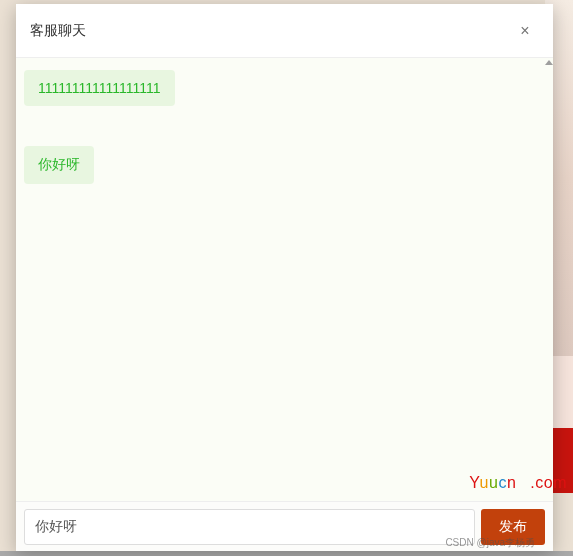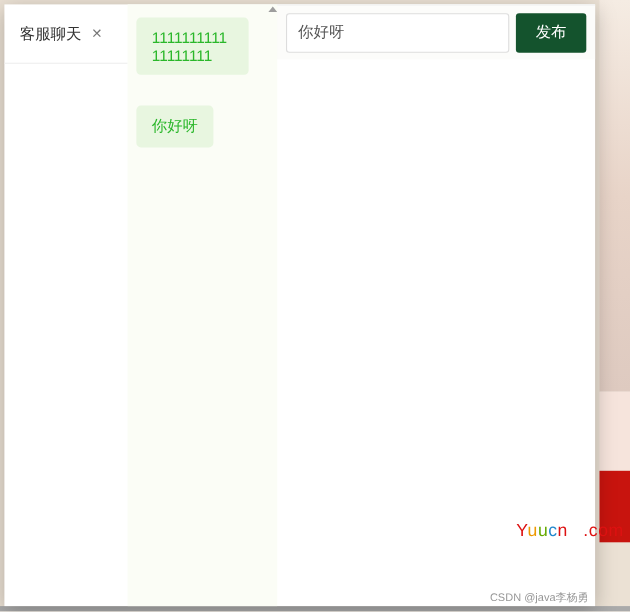--- a/index.html
+++ b/index.html
@@ -11,26 +11,26 @@
       overflow: hidden;
       position: relative;
     }
     .bg-strip-1 { position: absolute; right: 0; top: 0; width: 28px; height: 356px; background: linear-gradient(180deg, #f5ece3, #e8d4c8, #decac0); }
     .bg-strip-2 { position: absolute; right: 0; top: 356px; width: 28px; height: 72px; background: #f6e4dc; }
     .bg-strip-3 { position: absolute; right: 0; top: 428px; width: 28px; height: 65px; background: #c8140e; }
     .bg-bottom { position: absolute; left: 0; right: 0; bottom: 0; height: 5px; background: #aaa; }
 
     .modal {
       position: absolute;
-      left: 4px; top: 4px;
+      left: 16px; top: 4px;
       width: 537px; height: 547px;
       background: #fff;
       box-shadow: 0 4px 18px rgba(0,0,0,0.25);
       display: flex;
-      flex-direction: row;
+      flex-direction: column;
     }
     .modal-header {
       height: 54px;
       display: flex;
       align-items: center;
       justify-content: space-between;
       padding: 0 14px;
       border-bottom: 1px solid #eee;
     }
     .modal-title { font-size: 14px; color: #333; }
@@ -59,21 +59,21 @@
       border-bottom: 5px solid #9e9e9e;
     }
 
     .msg {
       display: inline-block;
       background: #e8f6e0;
       color: #2ab72a;
       font-size: 14px;
       padding: 10px 14px;
       border-radius: 4px;
-      margin-bottom: 28px;
+      margin-bottom: 40px;
       max-width: 85%;
       word-break: break-all;
     }
     .msg-row { display: block; }
 
     .input-bar {
       height: 50px;
       display: flex;
       align-items: center;
       padding: 8px;
@@ -87,21 +87,21 @@
       border: 1px solid #ddd;
       border-radius: 3px;
       padding: 0 10px;
       font-size: 14px;
       color: #555;
       outline: none;
     }
     .send-btn {
       height: 36px;
       padding: 0 18px;
-      background: #14532d;
+      background: #c2410c;
       color: #fff;
       border: none;
       border-radius: 3px;
       font-size: 14px;
       cursor: pointer;
     }
 
     .watermark-1 {
       position: absolute;
       right: 6px; bottom: 64px;

